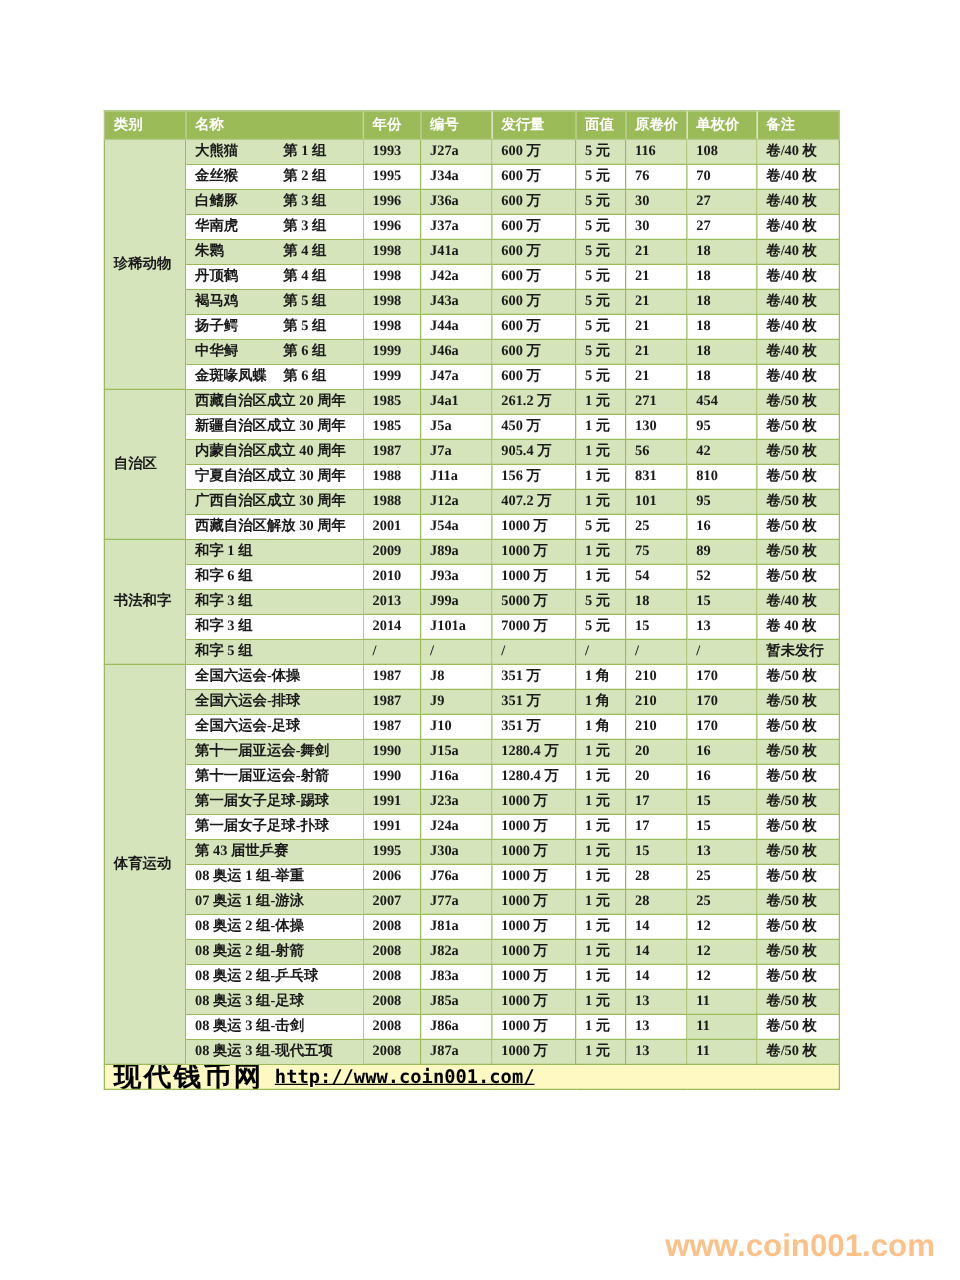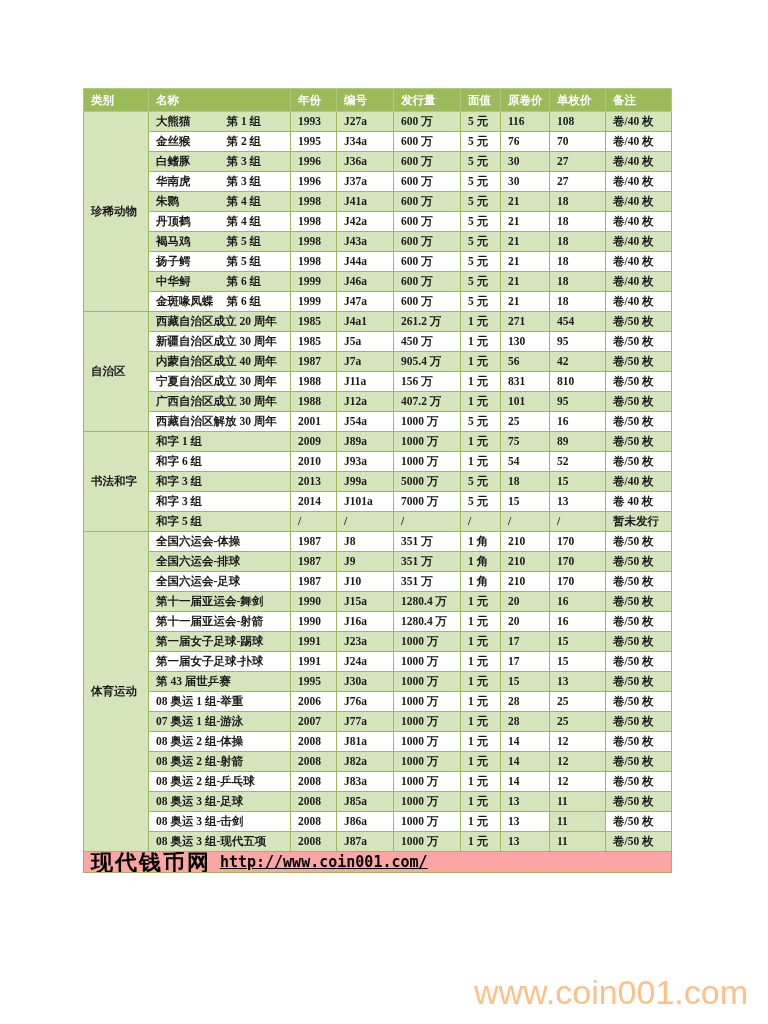--- a/index.html
+++ b/index.html
@@ -29,37 +29,37 @@
   td.cat {
     background:var(--row-alt,#d6e4bc) !important;
     text-align:center; padding:0; vertical-align:middle; font-size:12px;
   }
   td.name-cell { position:relative; }
   td.name-cell .grp { position:absolute; left:55%; top:0; }
   td.c-green { color:var(--price-up,#00a651); }
   td.c-red { color:var(--price-down,#ff0000); }
   td.hl-green { background:var(--row-alt,#d6e4bc) !important; }
   td.footer-cell {
-    background:#fca5a5; height:33px; line-height:33px; text-align:center;
+    background:#fef9c3; height:33px; line-height:33px; text-align:center;
     padding:0; white-space:nowrap;
   }
   .site-name {
     font-size:22px; font-weight:bold; color:#000;
     font-family:"Liberation Sans","DejaVu Sans",sans-serif;
     letter-spacing:2px; vertical-align:middle;
   }
   .site-url {
     font-size:15px; font-weight:bold; color:#000; text-decoration:underline;
     font-family:"DejaVu Sans Mono","Liberation Mono",monospace;
     margin-left:6px; vertical-align:middle; cursor:pointer;
   }
   .watermark {
     position:absolute; right:20px; bottom:12px;
     font-family:"Liberation Sans","DejaVu Sans",sans-serif;
-    font-weight:normal; font-size:34px; color:var(--watermark,#fbc189);
+    font-weight:bold; font-size:25px; color:var(--watermark,#fbc189);
   }
 </style>
 </head>
 <body>
 
 <div class="table-wrap">
   <table class="coin">
     <colgroup>
       <col style="width:65px">
         <col style="width:142px">

